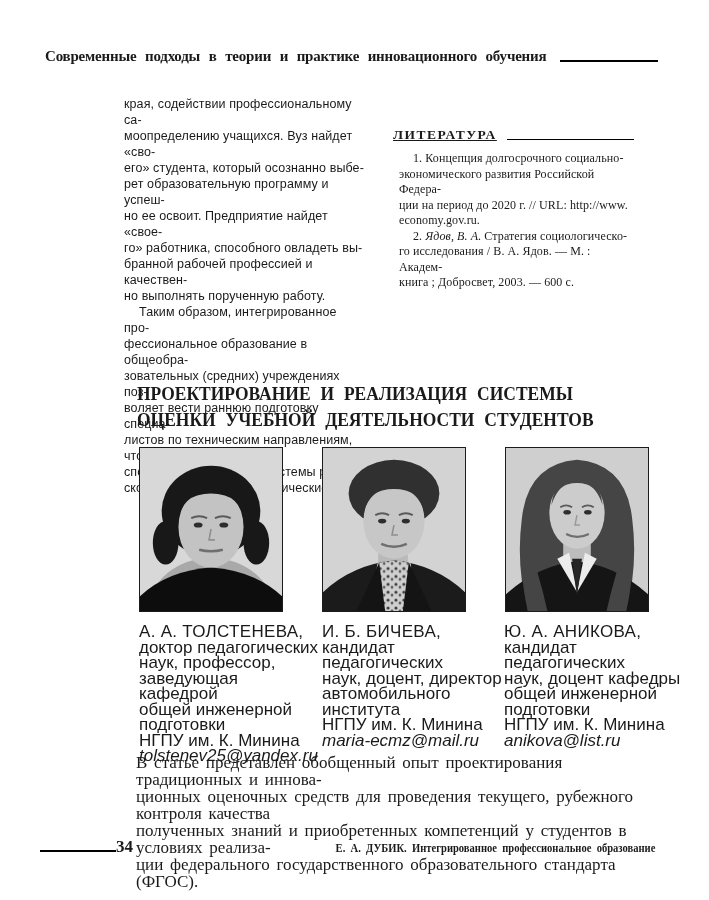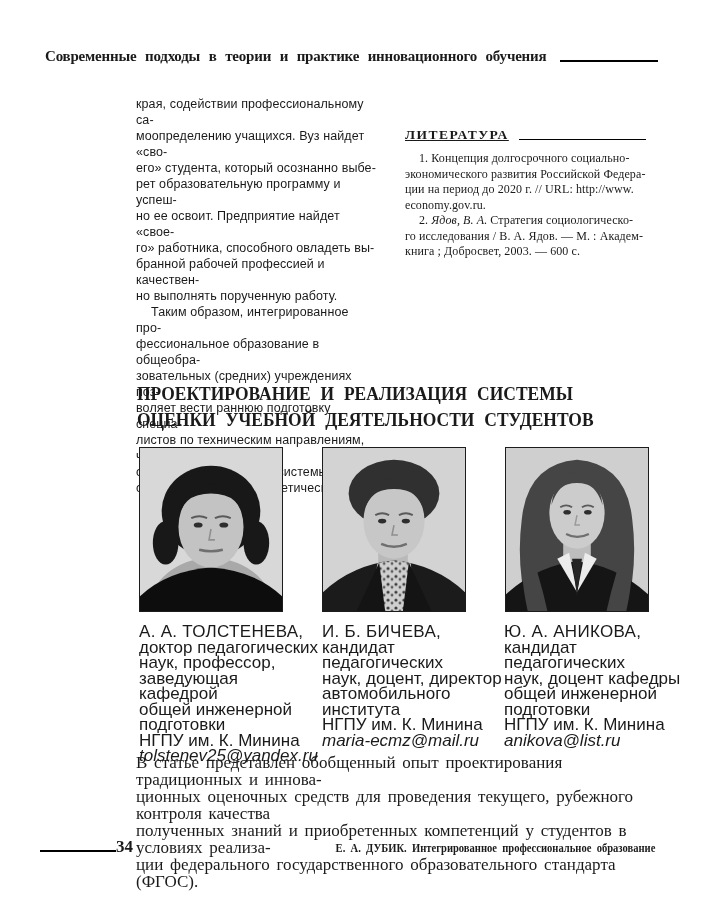--- a/index.html
+++ b/index.html
@@ -13,33 +13,33 @@
     position:absolute; top:48px; left:45px; width:613px;
     display:flex; align-items:flex-end;
   }
   .rh-text {
     font-family:"Liberation Serif", serif; font-weight:bold; font-size:15px;
     line-height:17px; word-spacing:5px; letter-spacing:-0.2px; white-space:nowrap;
   }
   .rh-rule { flex:1; border-bottom:2px solid #000; margin:0 0 3px 14px; min-width:40px; }
 
   
-  .columns { position:absolute; top:96px; left:136px; width:510px; display:flex; gap:28px; }
+  .columns { position:absolute; top:96px; left:124px; width:510px; display:flex; gap:28px; }
   .col { width:248px; font-size:12.5px; line-height:16px; letter-spacing:0.1px; }
   .col p { white-space:pre-line; }
   .col p.indent { text-indent:15px; }
 
   .lit-head { display:flex; align-items:flex-end; margin-top:31px;text-decoration:underline; }
   .lit-title {
     font-family:"Liberation Serif", serif; font-weight:bold; font-size:13.5px;
     letter-spacing:1.5px; line-height:16px; white-space:nowrap;
   }
   .lit-rule { flex:1; border-bottom:1.5px solid #000; margin:0 0 3px 10px; }
   .refs { margin-top:8px; font-family:"Liberation Serif", serif; font-size:12px; line-height:15.5px; }
-  .ref { white-space:pre-line; text-indent:14px; }
+  .ref { white-space:pre-line; text-indent:14px;margin-left:6px; }
   .ref .it { font-style:italic; }
 
   
   .article-title {
     position:absolute; top:381px; left:137px;
     font-family:"Liberation Serif", serif; font-weight:bold; font-size:19px;
     line-height:26px; word-spacing:6px; white-space:pre-line;
     transform:scaleX(0.92); transform-origin:0 0;
   }
 

